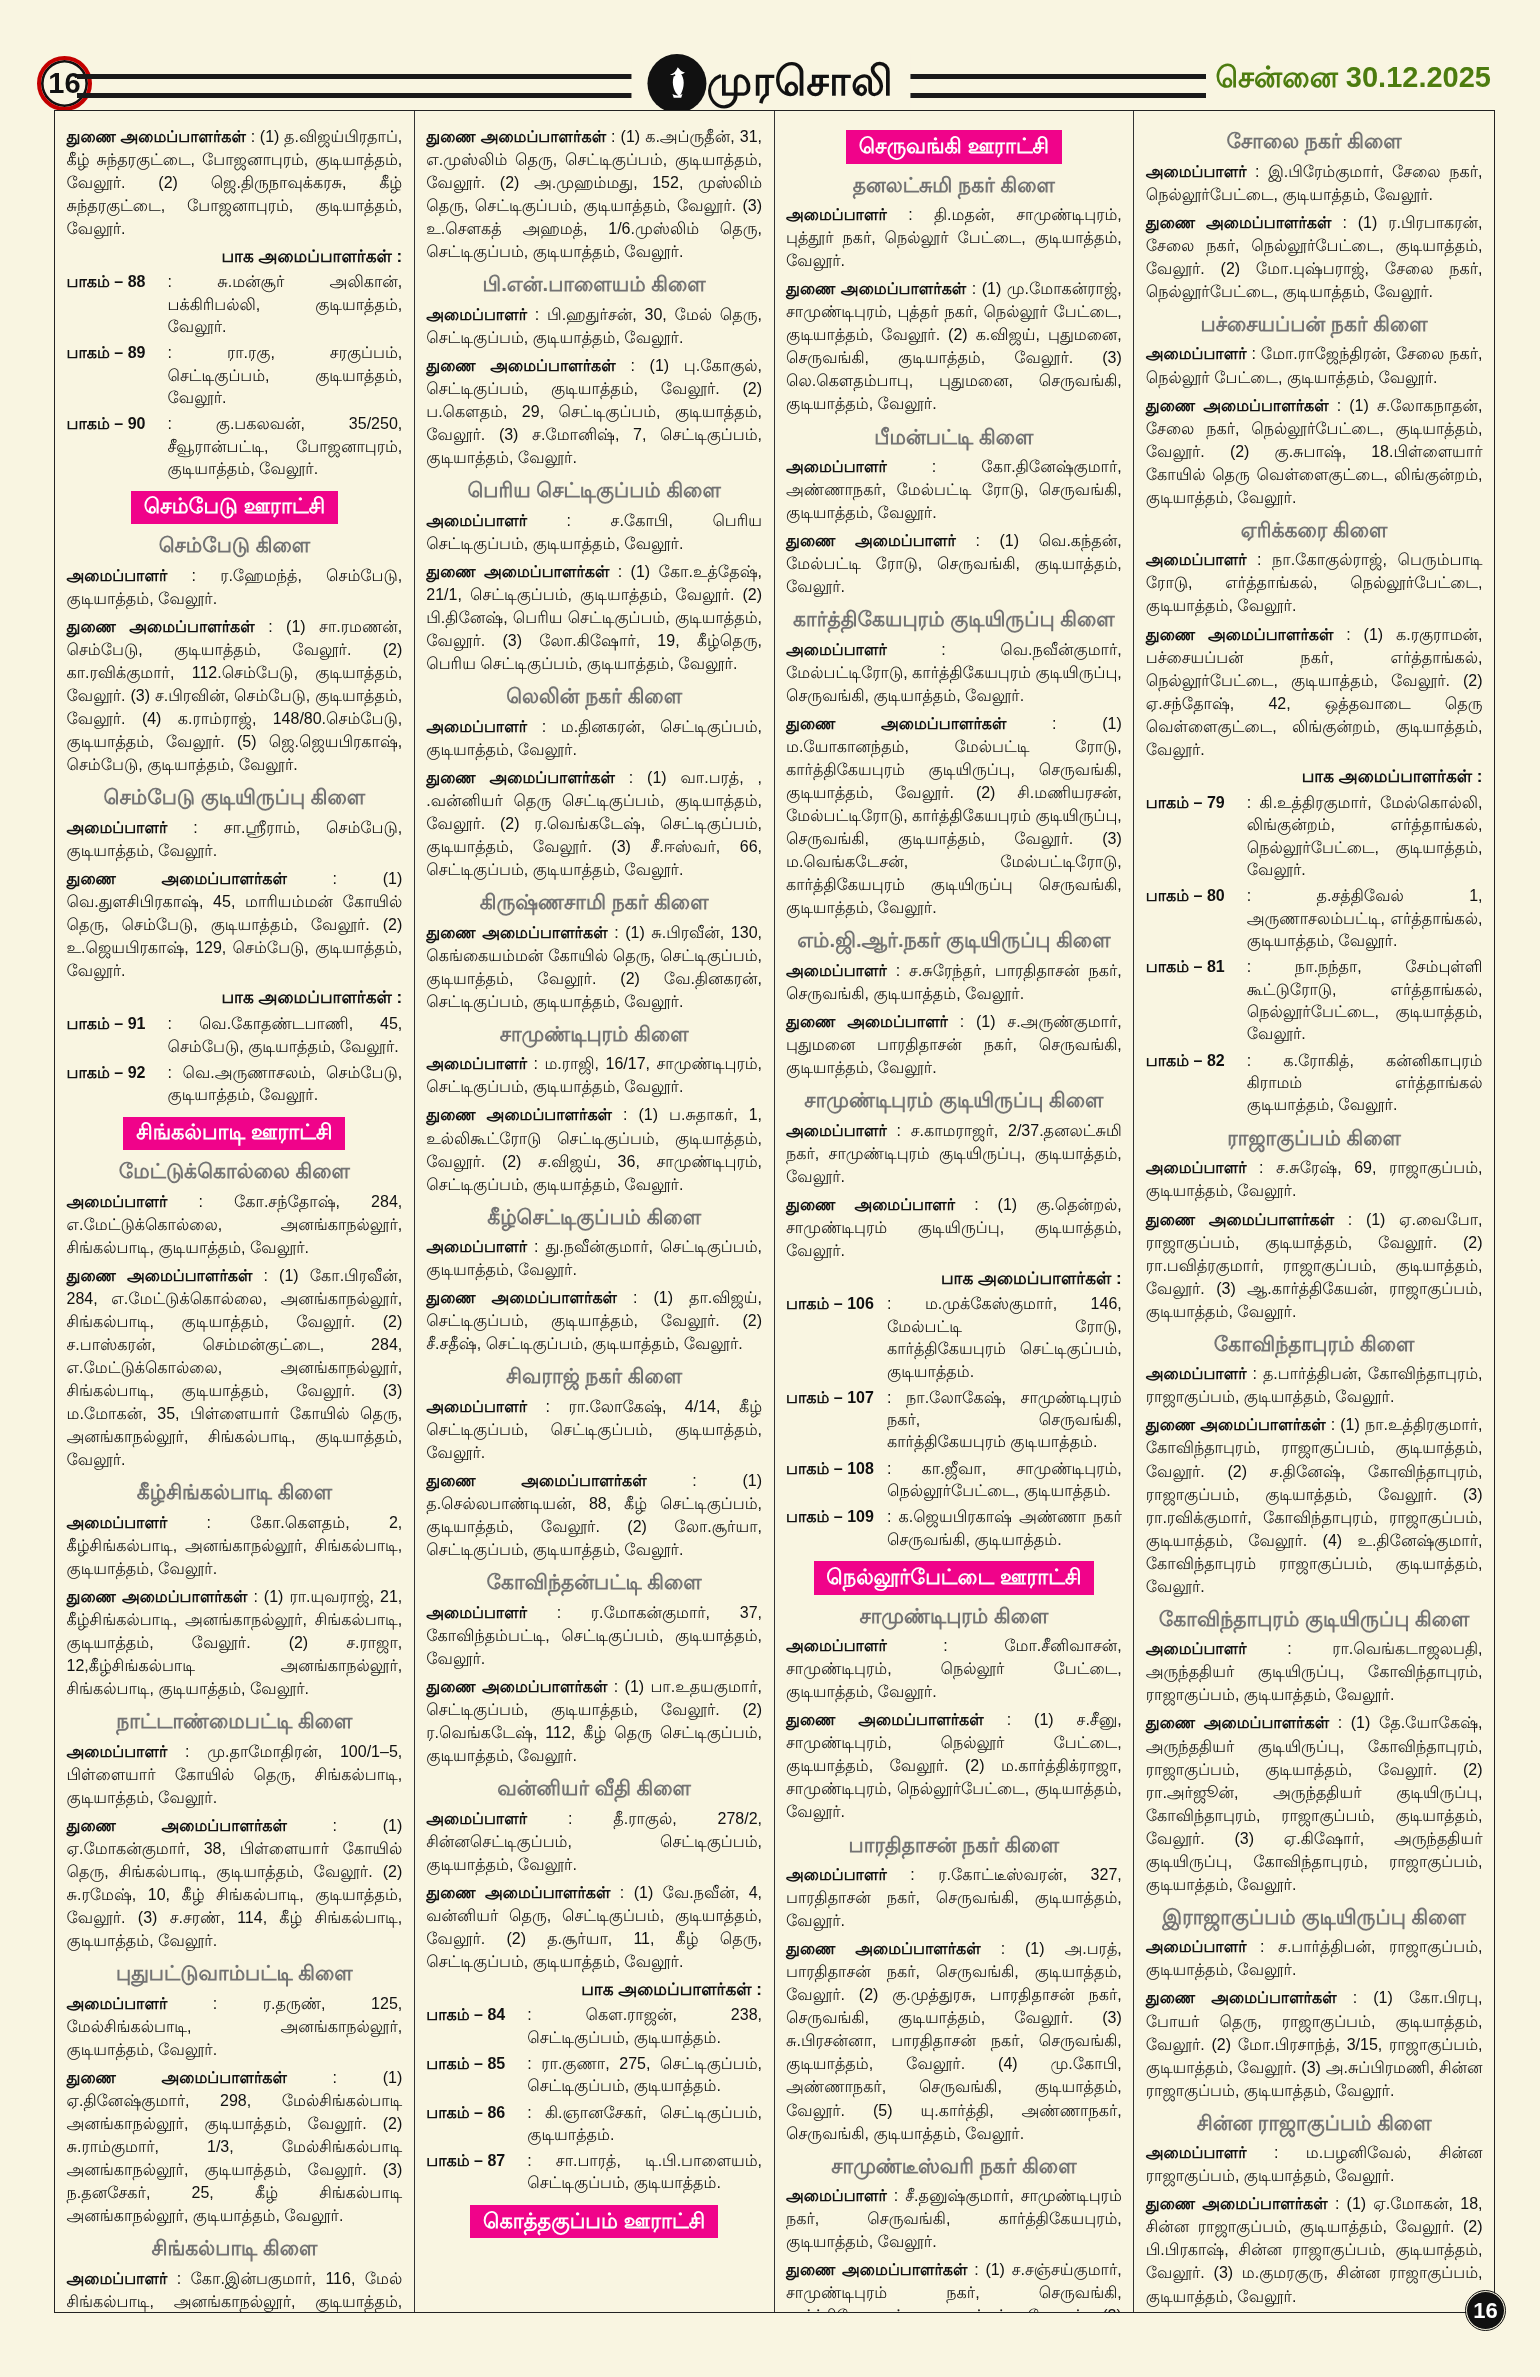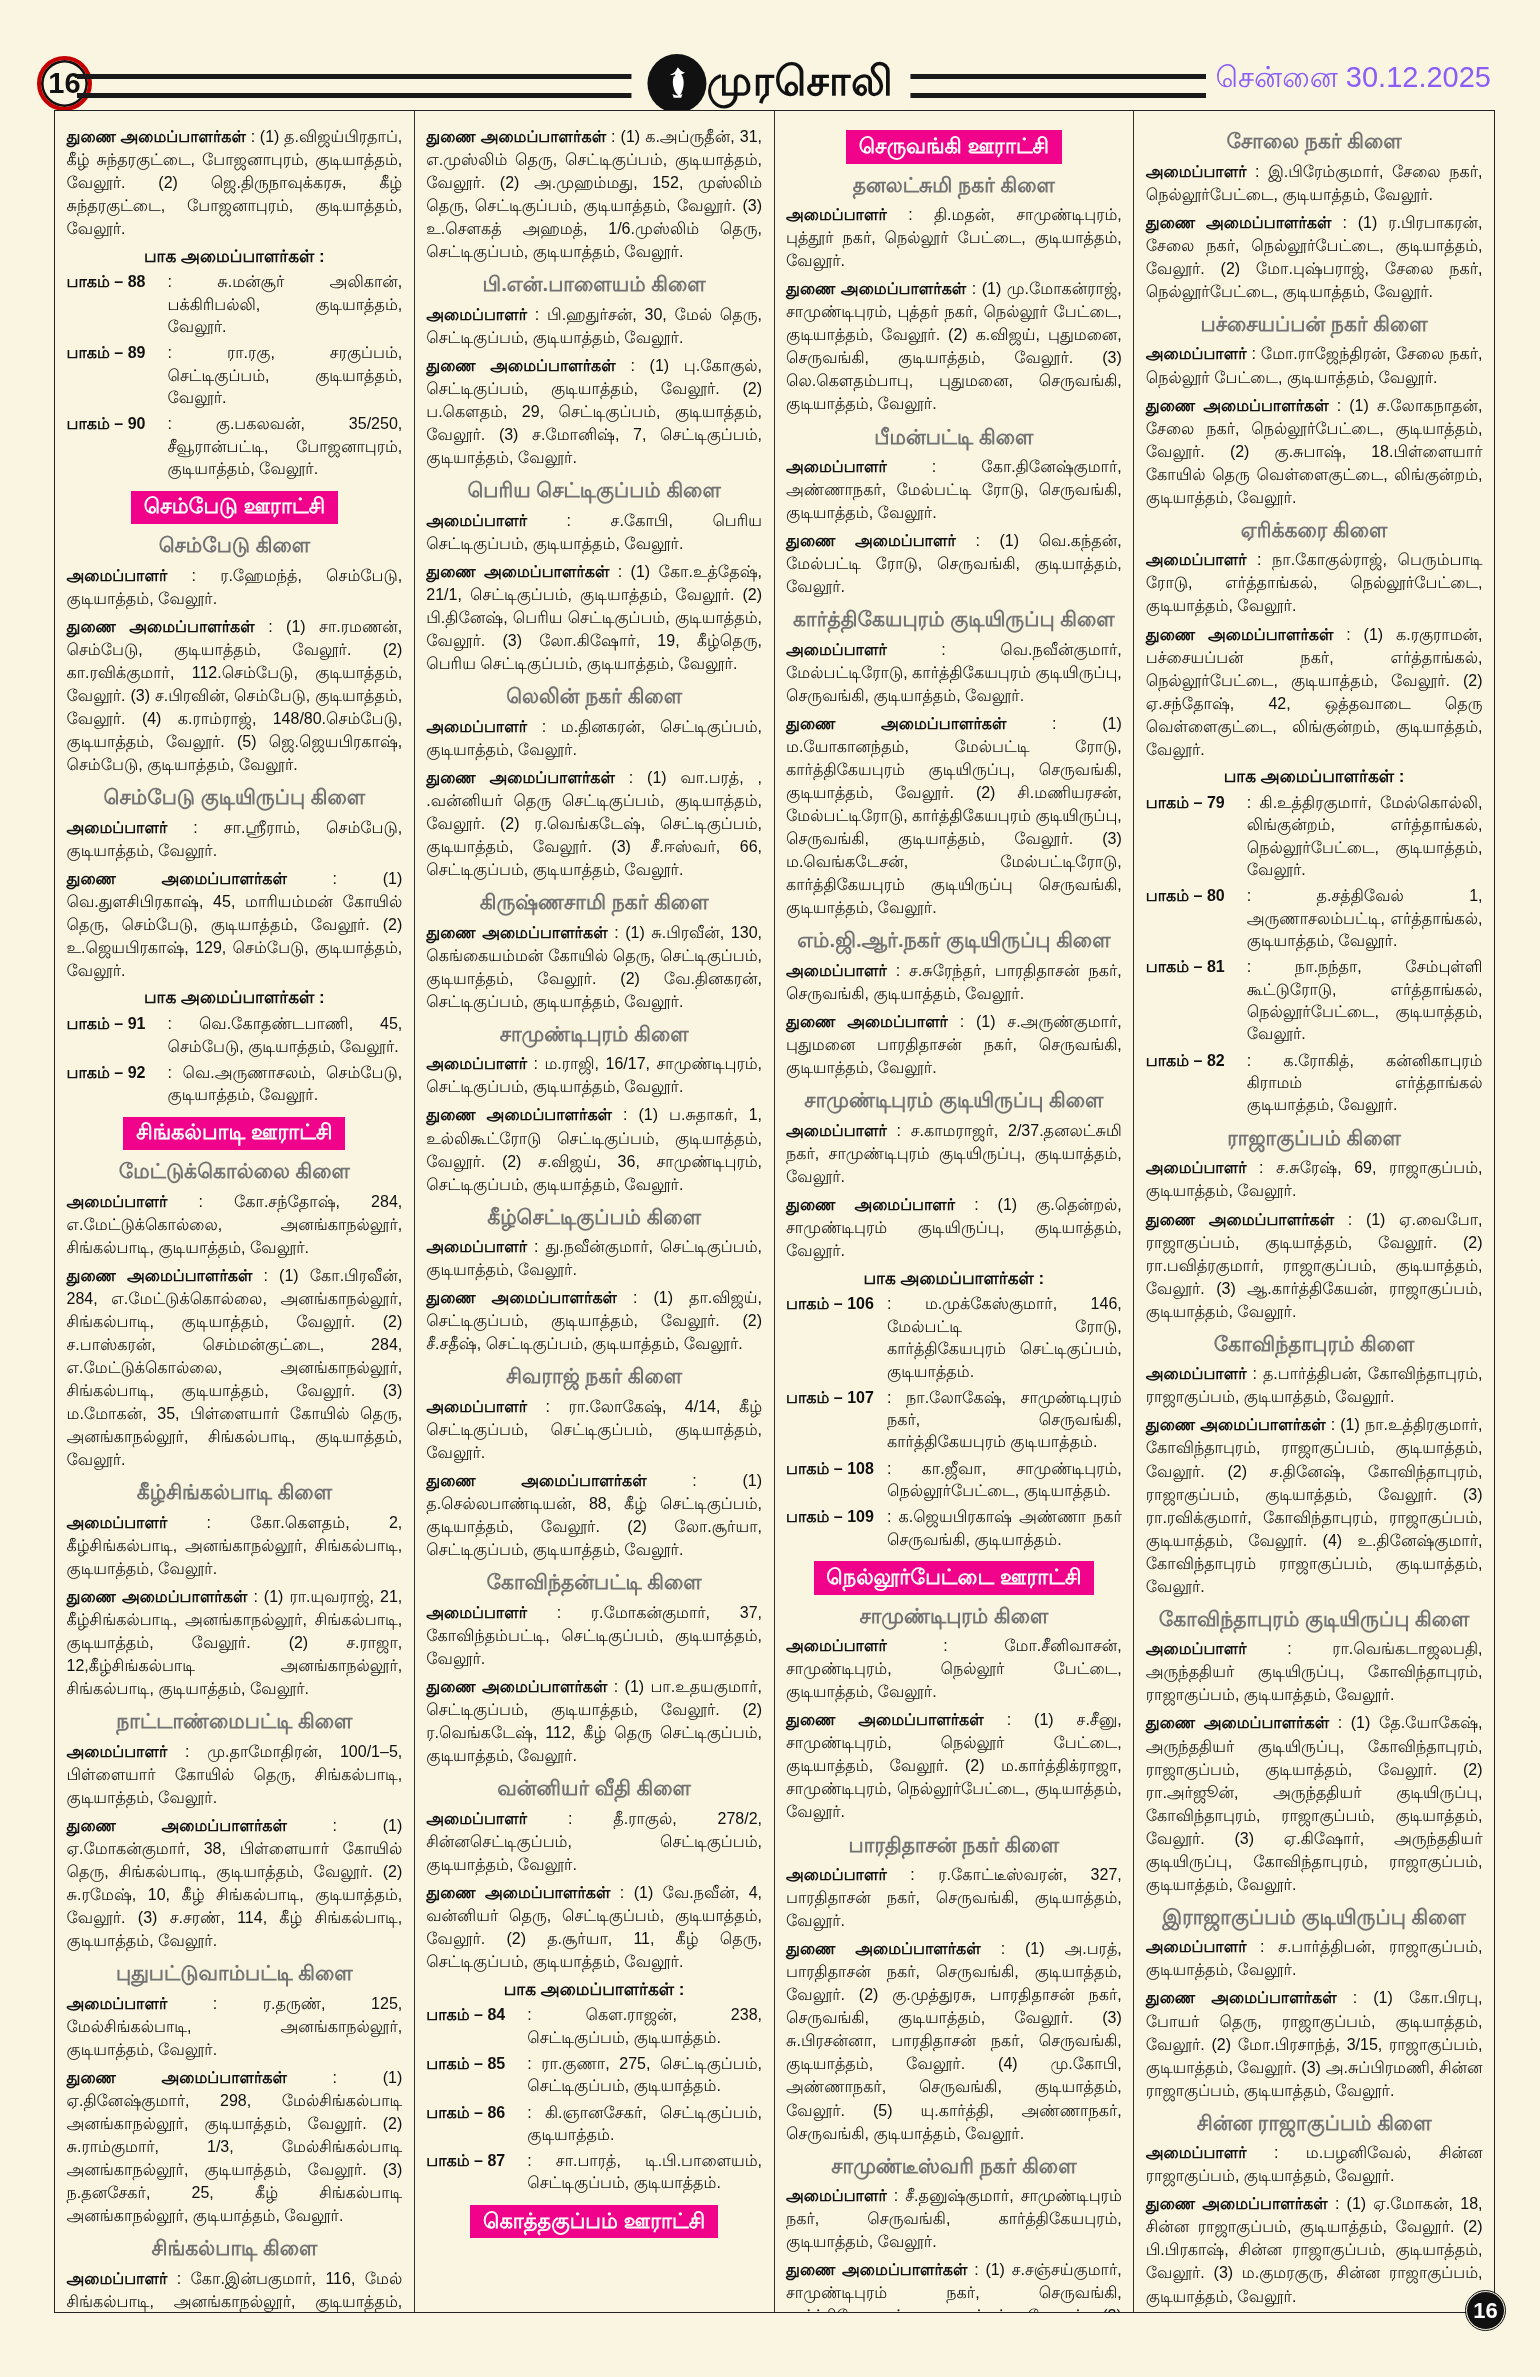--- a/index.html
+++ b/index.html
@@ -25,21 +25,21 @@
     position:absolute;left:50%;top:54px;transform:translateX(-50%);
     background:#f9f5e1;padding:0 16.6px;display:flex;align-items:center;gap:0;
   }
   .logo{
     width:59px;height:59px;border-radius:50%;background:#111;
     display:flex;align-items:center;justify-content:center;flex:0 0 auto;
   }
   .masthead-title{font-size:41px;font-weight:bold;color:#111;letter-spacing:0.6px;}
   .dateline{
     position:absolute;right:41px;top:61px;background:#f9f5e1;padding:0 9px;
-    font-size:29px;font-weight:normal;color:#8b5cf6;
+    font-size:29px;font-weight:bold;color:#4d7c0f;
   }
   
   .content-box{
     position:absolute;left:54px;top:110px;width:1439px;height:2201px;
     border:1.9px solid #222;background:#f9f5e1;overflow:hidden;
   }
   .cols{display:grid;grid-template-columns:1fr 1fr 1fr 1fr;height:100%;}
   .col{
     padding:9px 11.5px 6.4px 11.5px;overflow:hidden;
     border-right:1.3px solid #333;
@@ -51,21 +51,21 @@
   .banner-magenta{
     display:table;margin:10.2px auto 6.4px auto;padding:2.6px 12.8px 4.5px 12.8px;
     background:#f0038a;color:#fff;font-weight:bold;font-size:21px;line-height:1.25;
     text-align:center;
   }
   .kilai{
     margin:9px 0 5.1px 0;text-align:center;color:#737373;font-weight:bold;
     font-size:20.4px;line-height:1.25;
   }
   .centerlbl{
-    margin:6.4px 0 3.8px 0;text-align:center;font-weight:bold;font-size:17px;
+    margin:6.4px 0 3.8px 0;text-align:right;font-weight:bold;font-size:17px;
   }
   .part{display:flex;margin:3.8px 0;font-size:16px;line-height:1.4;}
   .pno{flex:0 0 101px;font-weight:bold;white-space:nowrap;}
   .ptxt{flex:1;text-align:justify;}
   
   .bottom-circle{
     position:absolute;right:36px;top:2291px;width:37px;height:37px;border-radius:50%;
     background:#111;color:#fff;display:flex;align-items:center;justify-content:center;
     font-size:22px;font-weight:bold;border:1.9px solid #f9f5e1;outline:1.3px solid #111;
   }

